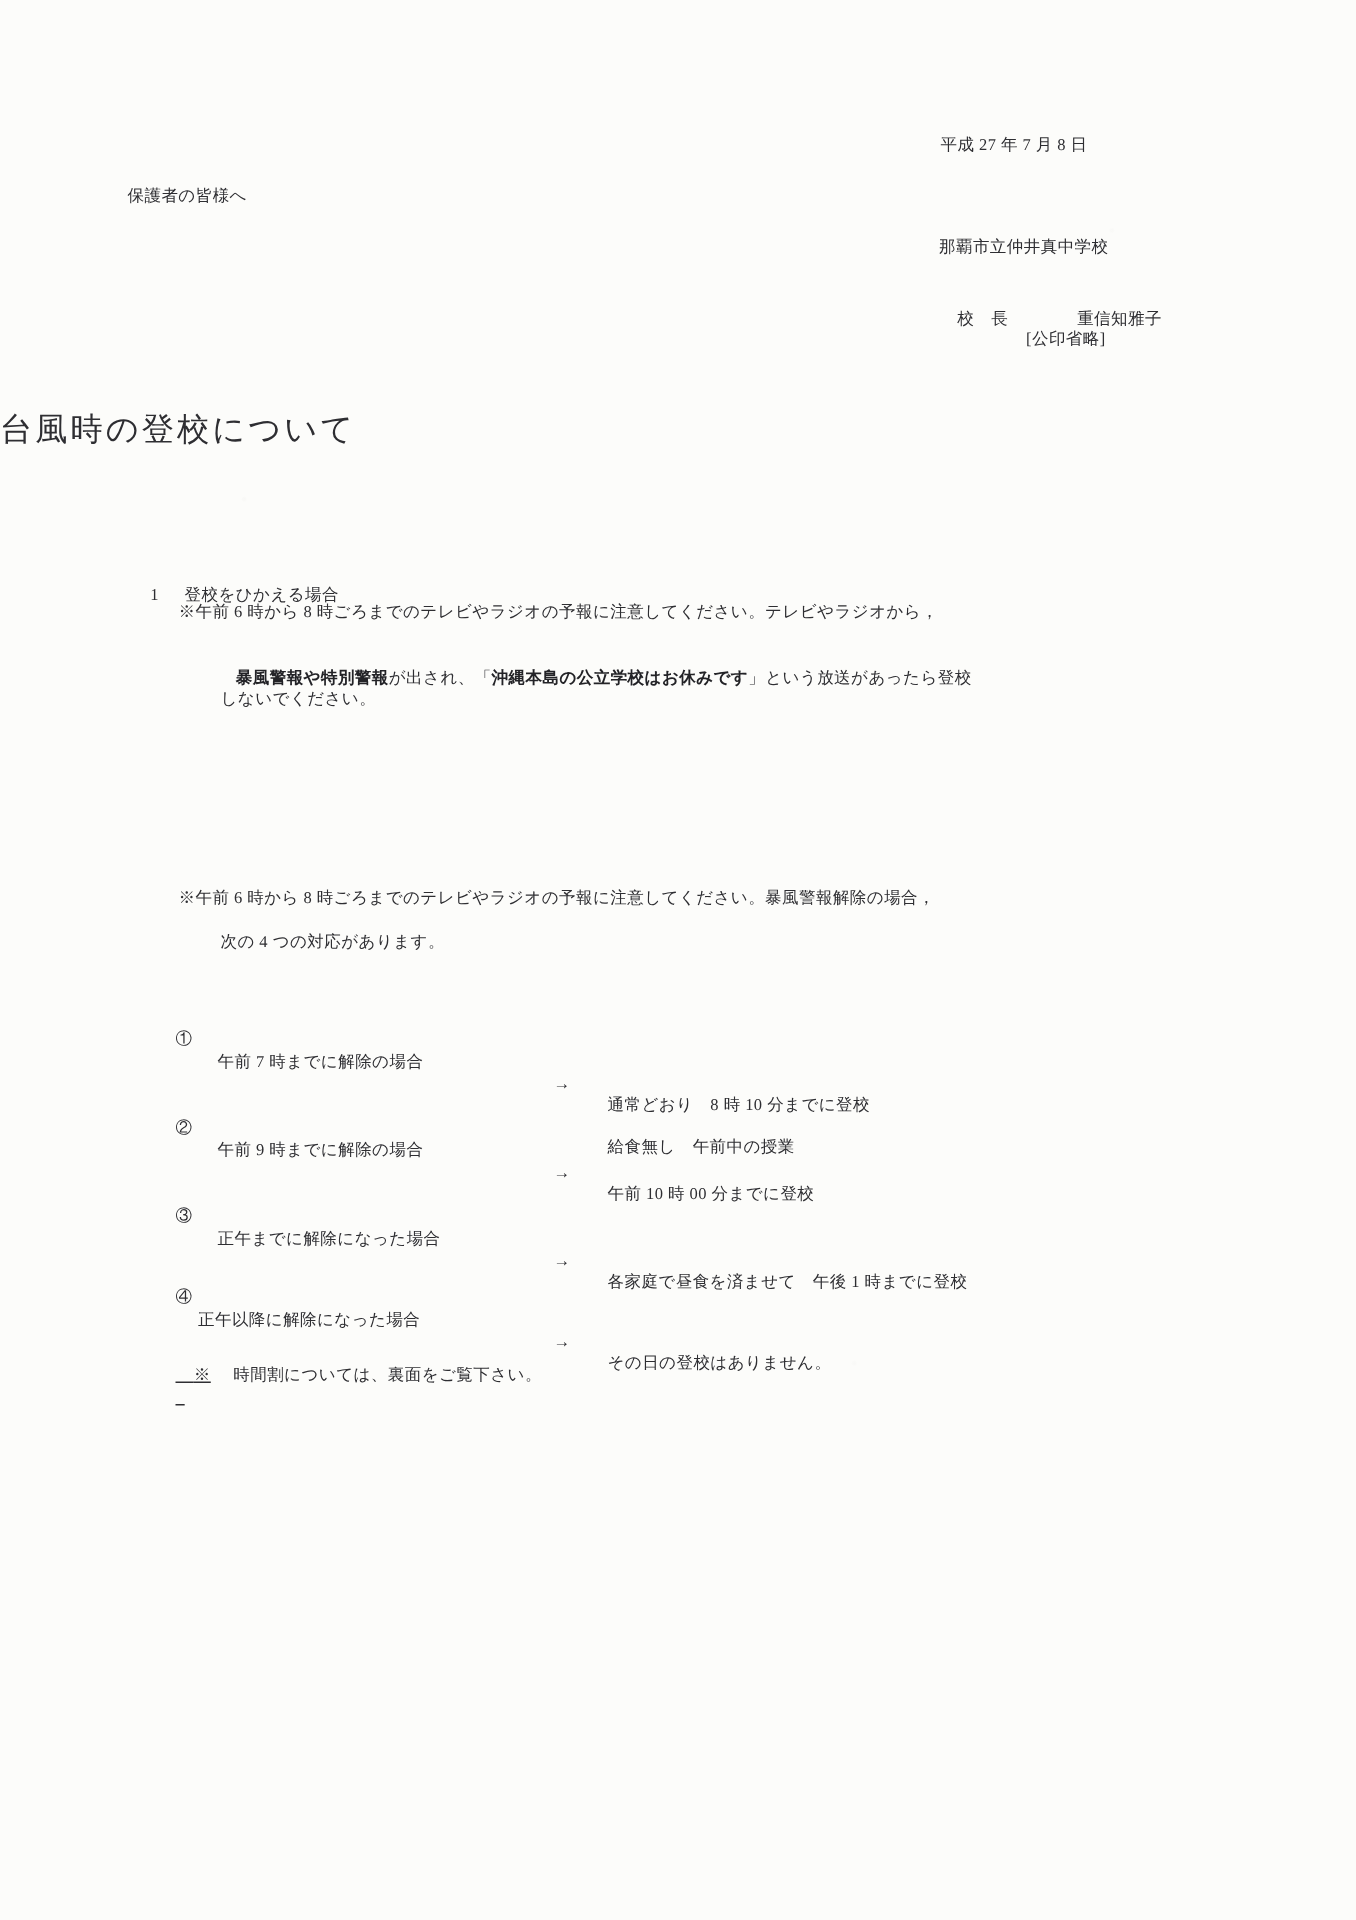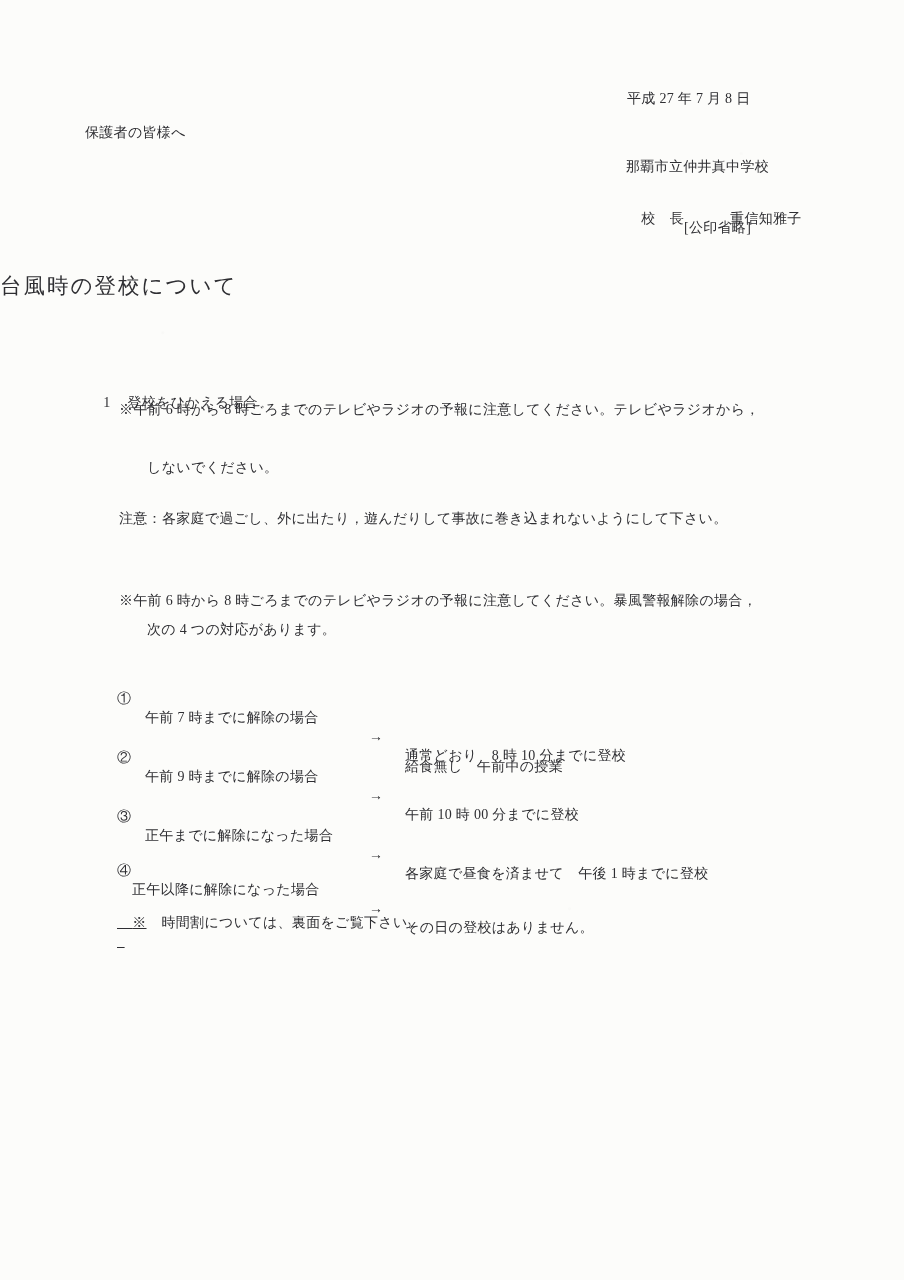--- a/index.html
+++ b/index.html
@@ -17,21 +17,21 @@
       radial-gradient(circle at 63% 71%, rgba(120,120,110,0.02) 0 1px, transparent 2px),
       radial-gradient(circle at 82% 12%, rgba(120,120,110,0.02) 0 1px, transparent 2px),
       #fcfcfa;
     overflow: hidden;
     font-family: "Liberation Serif", "DejaVu Serif", serif;
     color: #2e2e32;
   }
   .line {
     position: absolute;
     white-space: pre;
-    font-size: 14px;
+    font-size: 11px;
     line-height: 1.35;
     letter-spacing: 0.3px;
   }
   .doc-title {
     position: absolute;
     left: 0;
     width: 764px;
     text-align: left;
     font-size: 21.5px;
     letter-spacing: 2px;
@@ -59,24 +59,26 @@
   <div class="line" style="left:684px; top:219px;">[公印省略]</div>
 
   <div class="doc-title" style="top:271px;">台風時の登校について</div>
 
   <div class="line" style="left:88px; top:375px;">
     <span>1</span><span style="display:inline-block; margin-left:17px;">登校をひかえる場合</span>
   </div>
 
   <div class="line" style="left:119px; top:401px;">※午前 6 時から 8 時ごろまでのテレビやラジオの予報に注意してください。テレビやラジオから，</div>
 
+  <div class="line" style="left:145px; top:430px;">
+    <span class="bold">暴風警報や特別警報</span><span>が出され、「</span><span class="bold">沖縄本島の公立学校はお休みです</span><span>」という放送があったら登校</span>
+  </div>
 
   <div class="line" style="left:147px; top:459px;">しないでください。</div>
 
-  <div class="line" style="left:119px; top:510px;">注意：各家庭で過ごし、外に出たり，遊んだりして事故に巻き込まれないようにして下さい。</div>
 
 
   <div class="line" style="left:119px; top:592px;">※午前 6 時から 8 時ごろまでのテレビやラジオの予報に注意してください。暴風警報解除の場合，</div>
 
   <div class="line" style="left:147px; top:621px;">次の 4 つの対応があります。</div>
 
   <div class="line" style="left:117px; top:671px;">
     <span style="position:absolute; left:0;">①</span>
     <span style="position:absolute; left:28px;">午前 7 時までに解除の場合</span>
     <span style="position:absolute; left:252px;">→</span>

